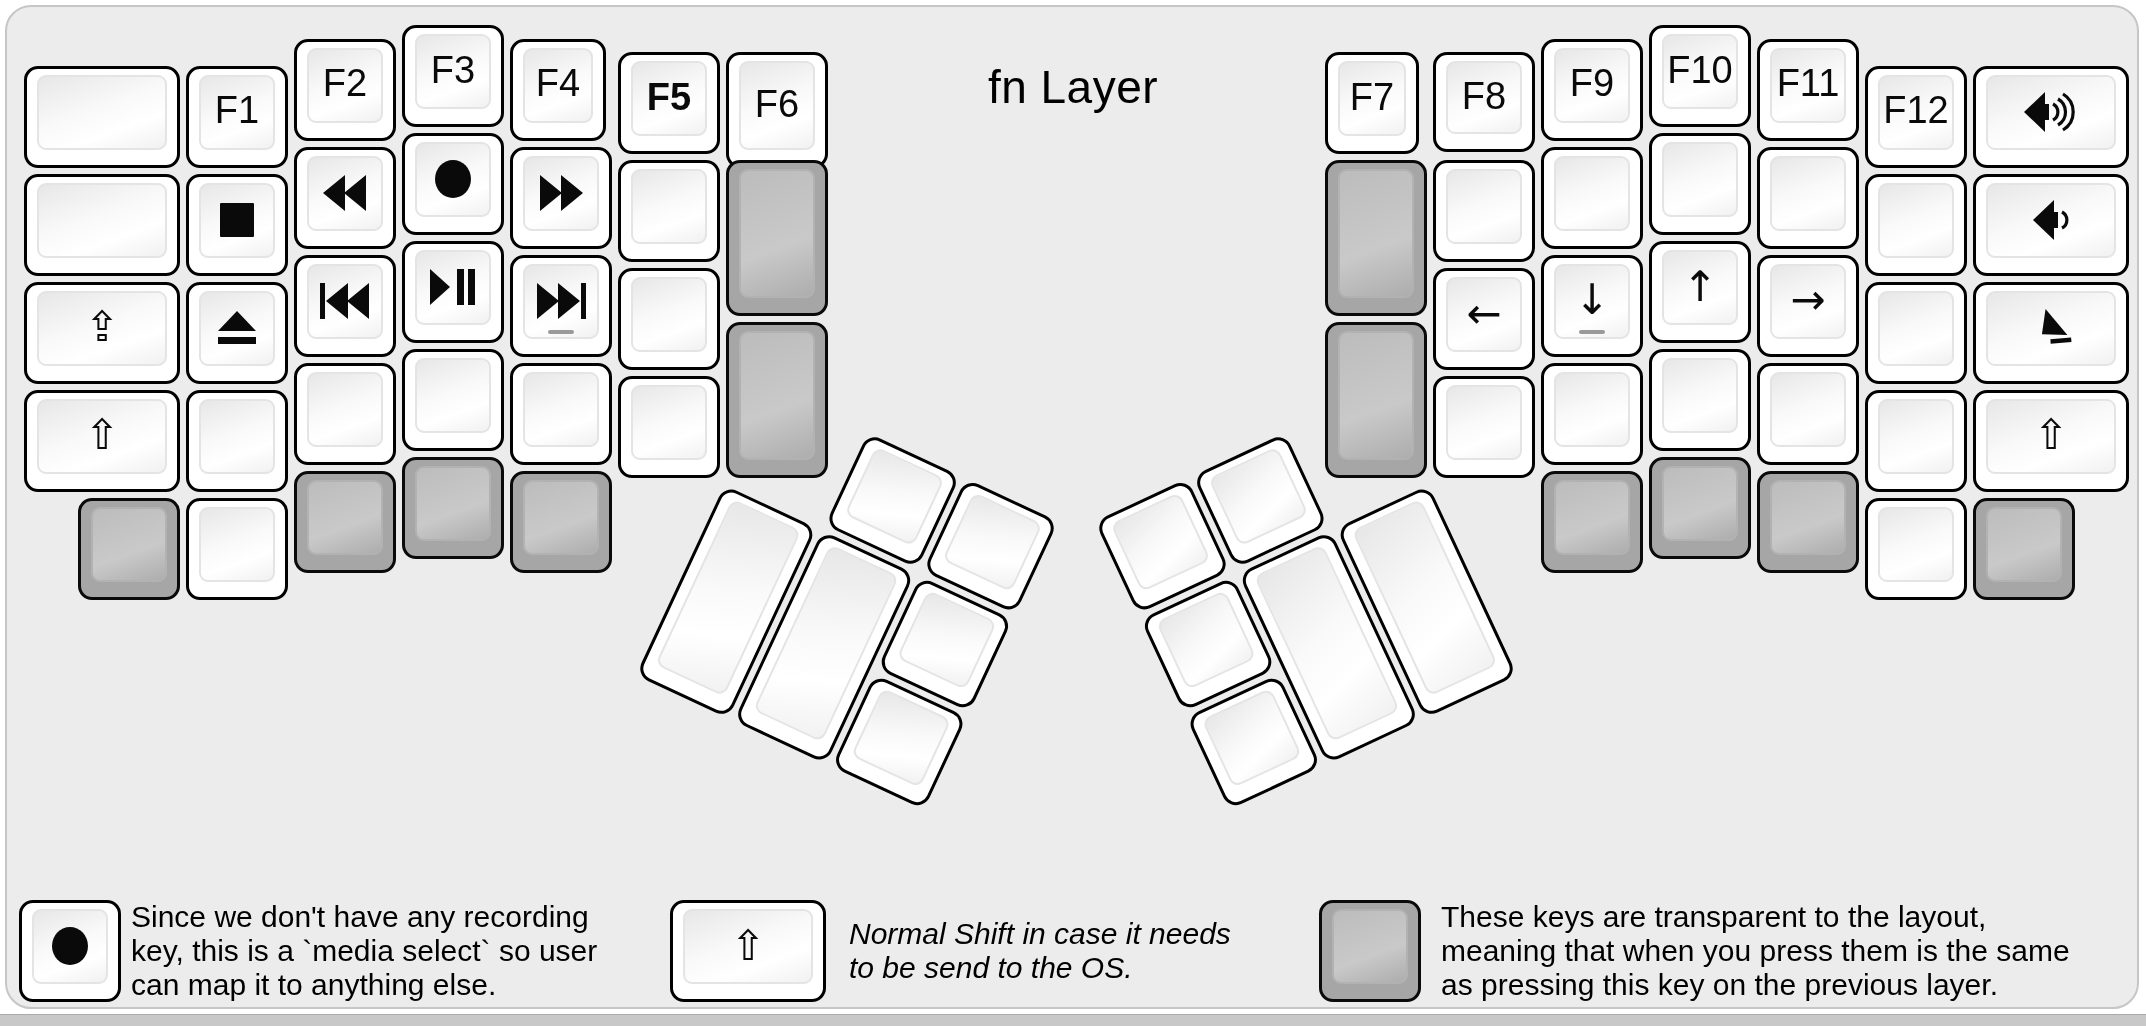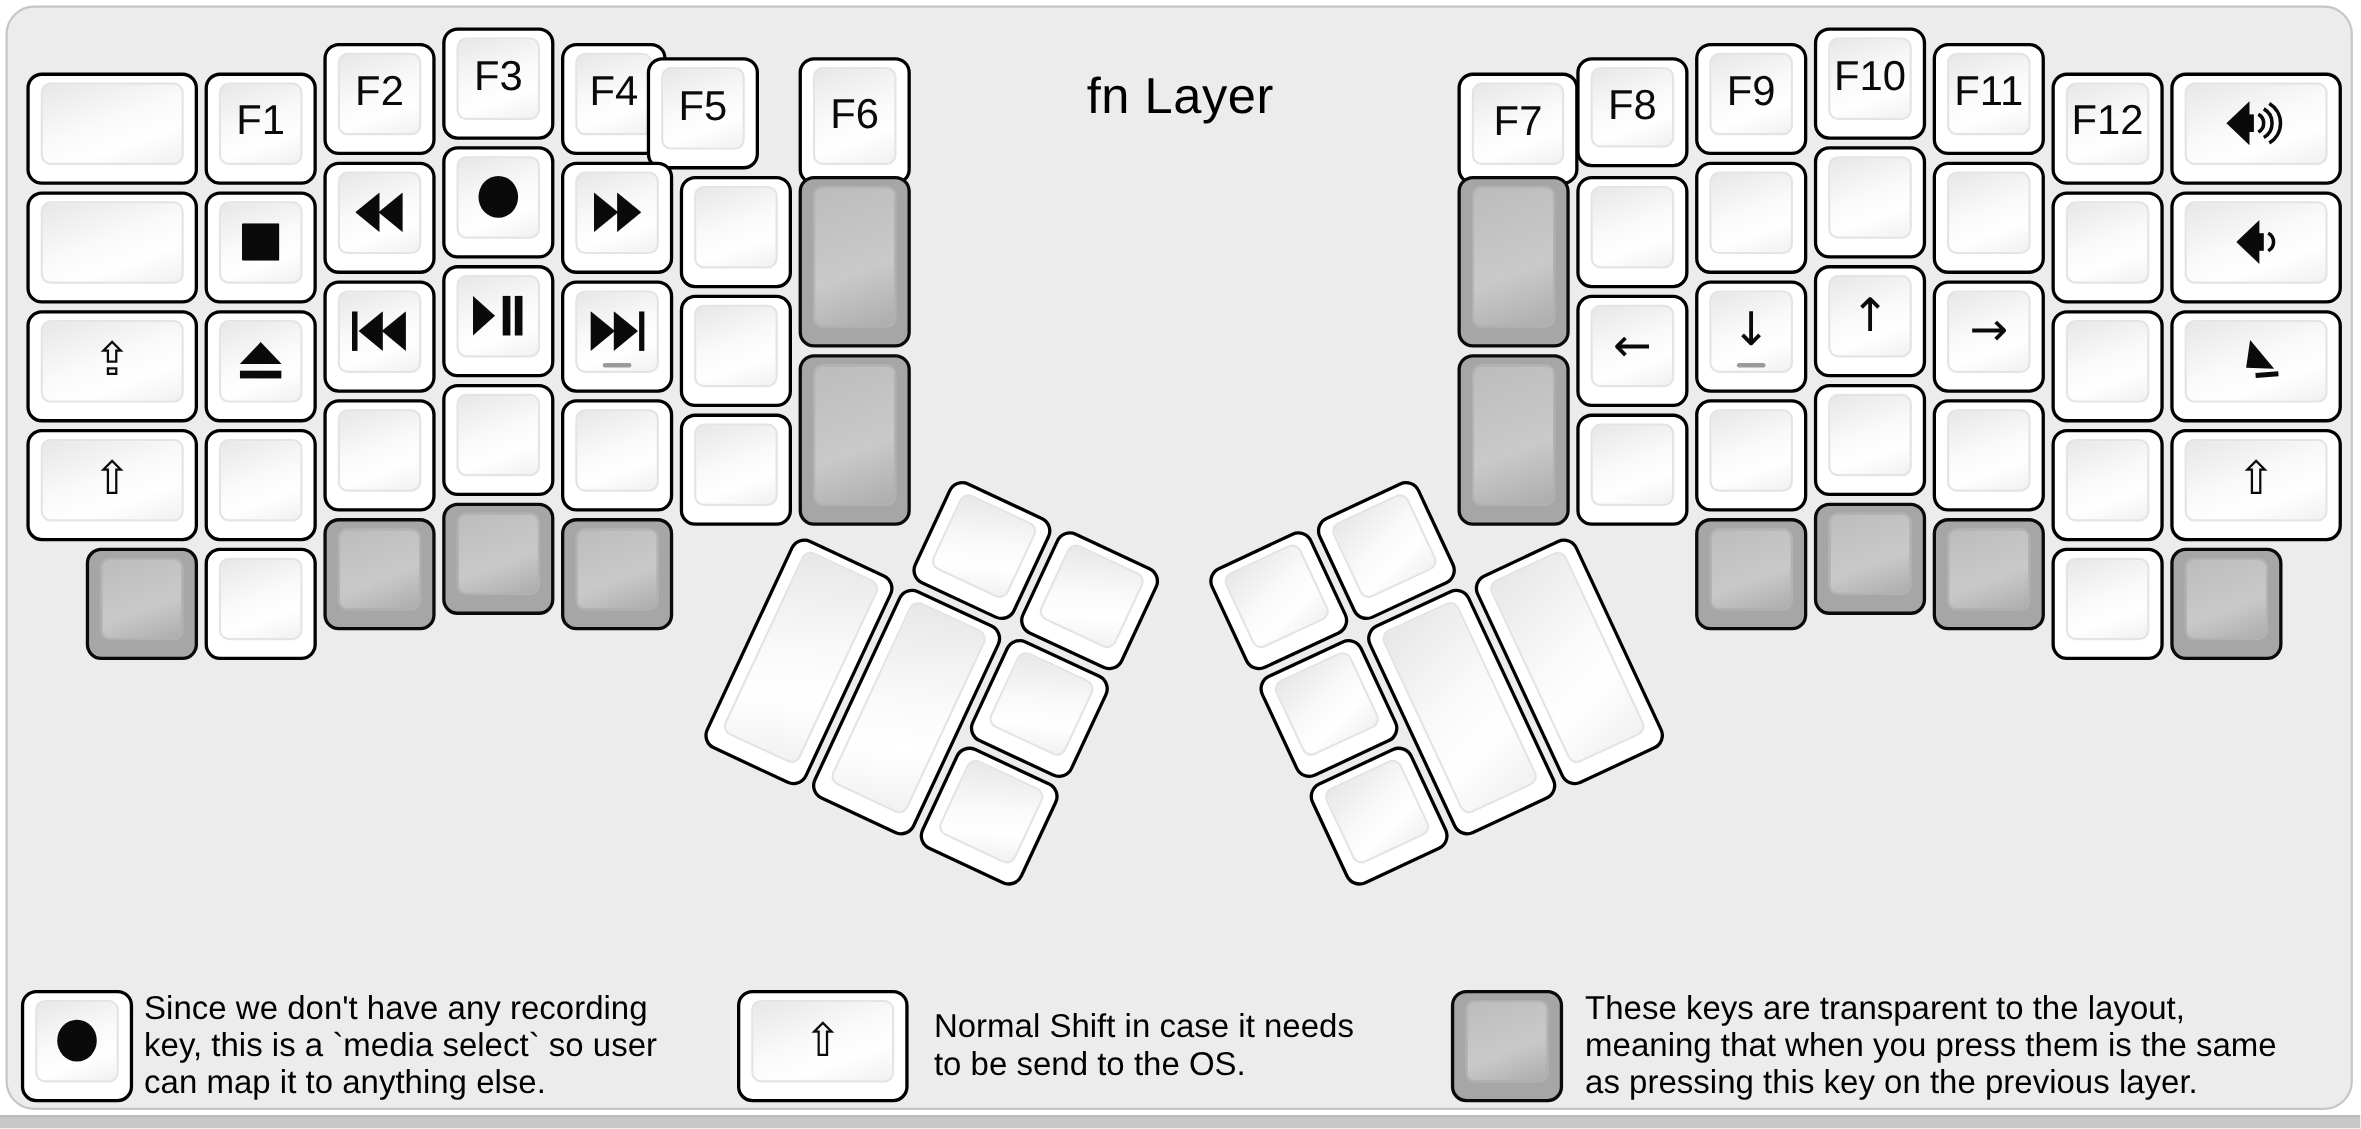--- a/index.html
+++ b/index.html
@@ -58,21 +58,21 @@
           <span class="klabel">F2</span>
         </div>
         <div class="key" style="width: 102px; height: 102px; left: 381px; top: 3px;">
           <div class="face"></div>
           <span class="klabel">F3</span>
         </div>
         <div class="key" style="width: 96px; height: 102px; left: 489px; top: 16.5px;">
           <div class="face"></div>
           <span class="klabel">F4</span>
         </div>
-        <div class="key" style="width: 102px; height: 102px; left: 567px; top: 30px;">
+        <div class="key" style="width: 102px; height: 102px; left: 597px; top: 30px; font-weight: bold;">
           <div class="face"></div>
           <span class="klabel">F5</span>
         </div>
         <div class="key" style="width: 102px; height: 116px; left: 705px; top: 30px;">
           <div class="face"></div>
           <span class="klabel">F6</span>
         </div>
         <div class="key" style="width: 156px; height: 102px; left: 3px; top: 151.5px;">
           <div class="face"></div>
         </div>
@@ -195,21 +195,21 @@
           <div class="face"></div>
         </div>
         <div class="key gray" style="width: 102px; height: 102px; left: 381px; top: 435px;">
           <div class="face"></div>
         </div>
         <div class="key gray" style="width: 102px; height: 102px; left: 489px; top: 448.5px;">
           <div class="face"></div>
         </div>
       </div>
       <div class="kgroup" style="left: 1322px; top: 22px;">
-        <div class="key" style="width: 110px; height: 102px; left: 3px; top: 30px; margin-top: 14px;">
+        <div class="key" style="width: 94px; height: 102px; left: 3px; top: 30px;">
           <div class="face"></div>
           <span class="klabel">F7</span>
         </div>
         <div class="key" style="width: 102px; height: 100px; left: 111px; top: 30px;">
           <div class="face"></div>
           <span class="klabel">F8</span>
         </div>
         <div class="key" style="width: 102px; height: 102px; left: 219px; top: 16.5px;">
           <div class="face"></div>
           <span class="klabel">F9</span>
@@ -392,21 +392,21 @@
 key, this is a `media select` so user
 can map it to anything else.</div>
   </div>
   <div class="legend-item" style="left:670px;top:897px;">
     <div class="keyslot">
         <div class="key" style="width: 156px; height: 102px;">
           <div class="face"></div>
           <span class="kglyph">⇧</span>
         </div>
       </div>
-    <div class="legend-text" style="margin-left:23px;">Normal Shift in case it needs
+    <div class="legend-text" style="margin-left:23px;font-style:italic;">Normal Shift in case it needs
 to be send to the OS.</div>
   </div>
   <div class="legend-item" style="left:1291px;top:897px;padding-left:28px;">
     <div class="keyslot">
         <div class="key gray" style="width: 102px; height: 102px;">
           <div class="face"></div>
         </div>
       </div>
     <div class="legend-text" style="margin-left:20px;">These keys are transparent to the layout,
 meaning that when you press them is the same

